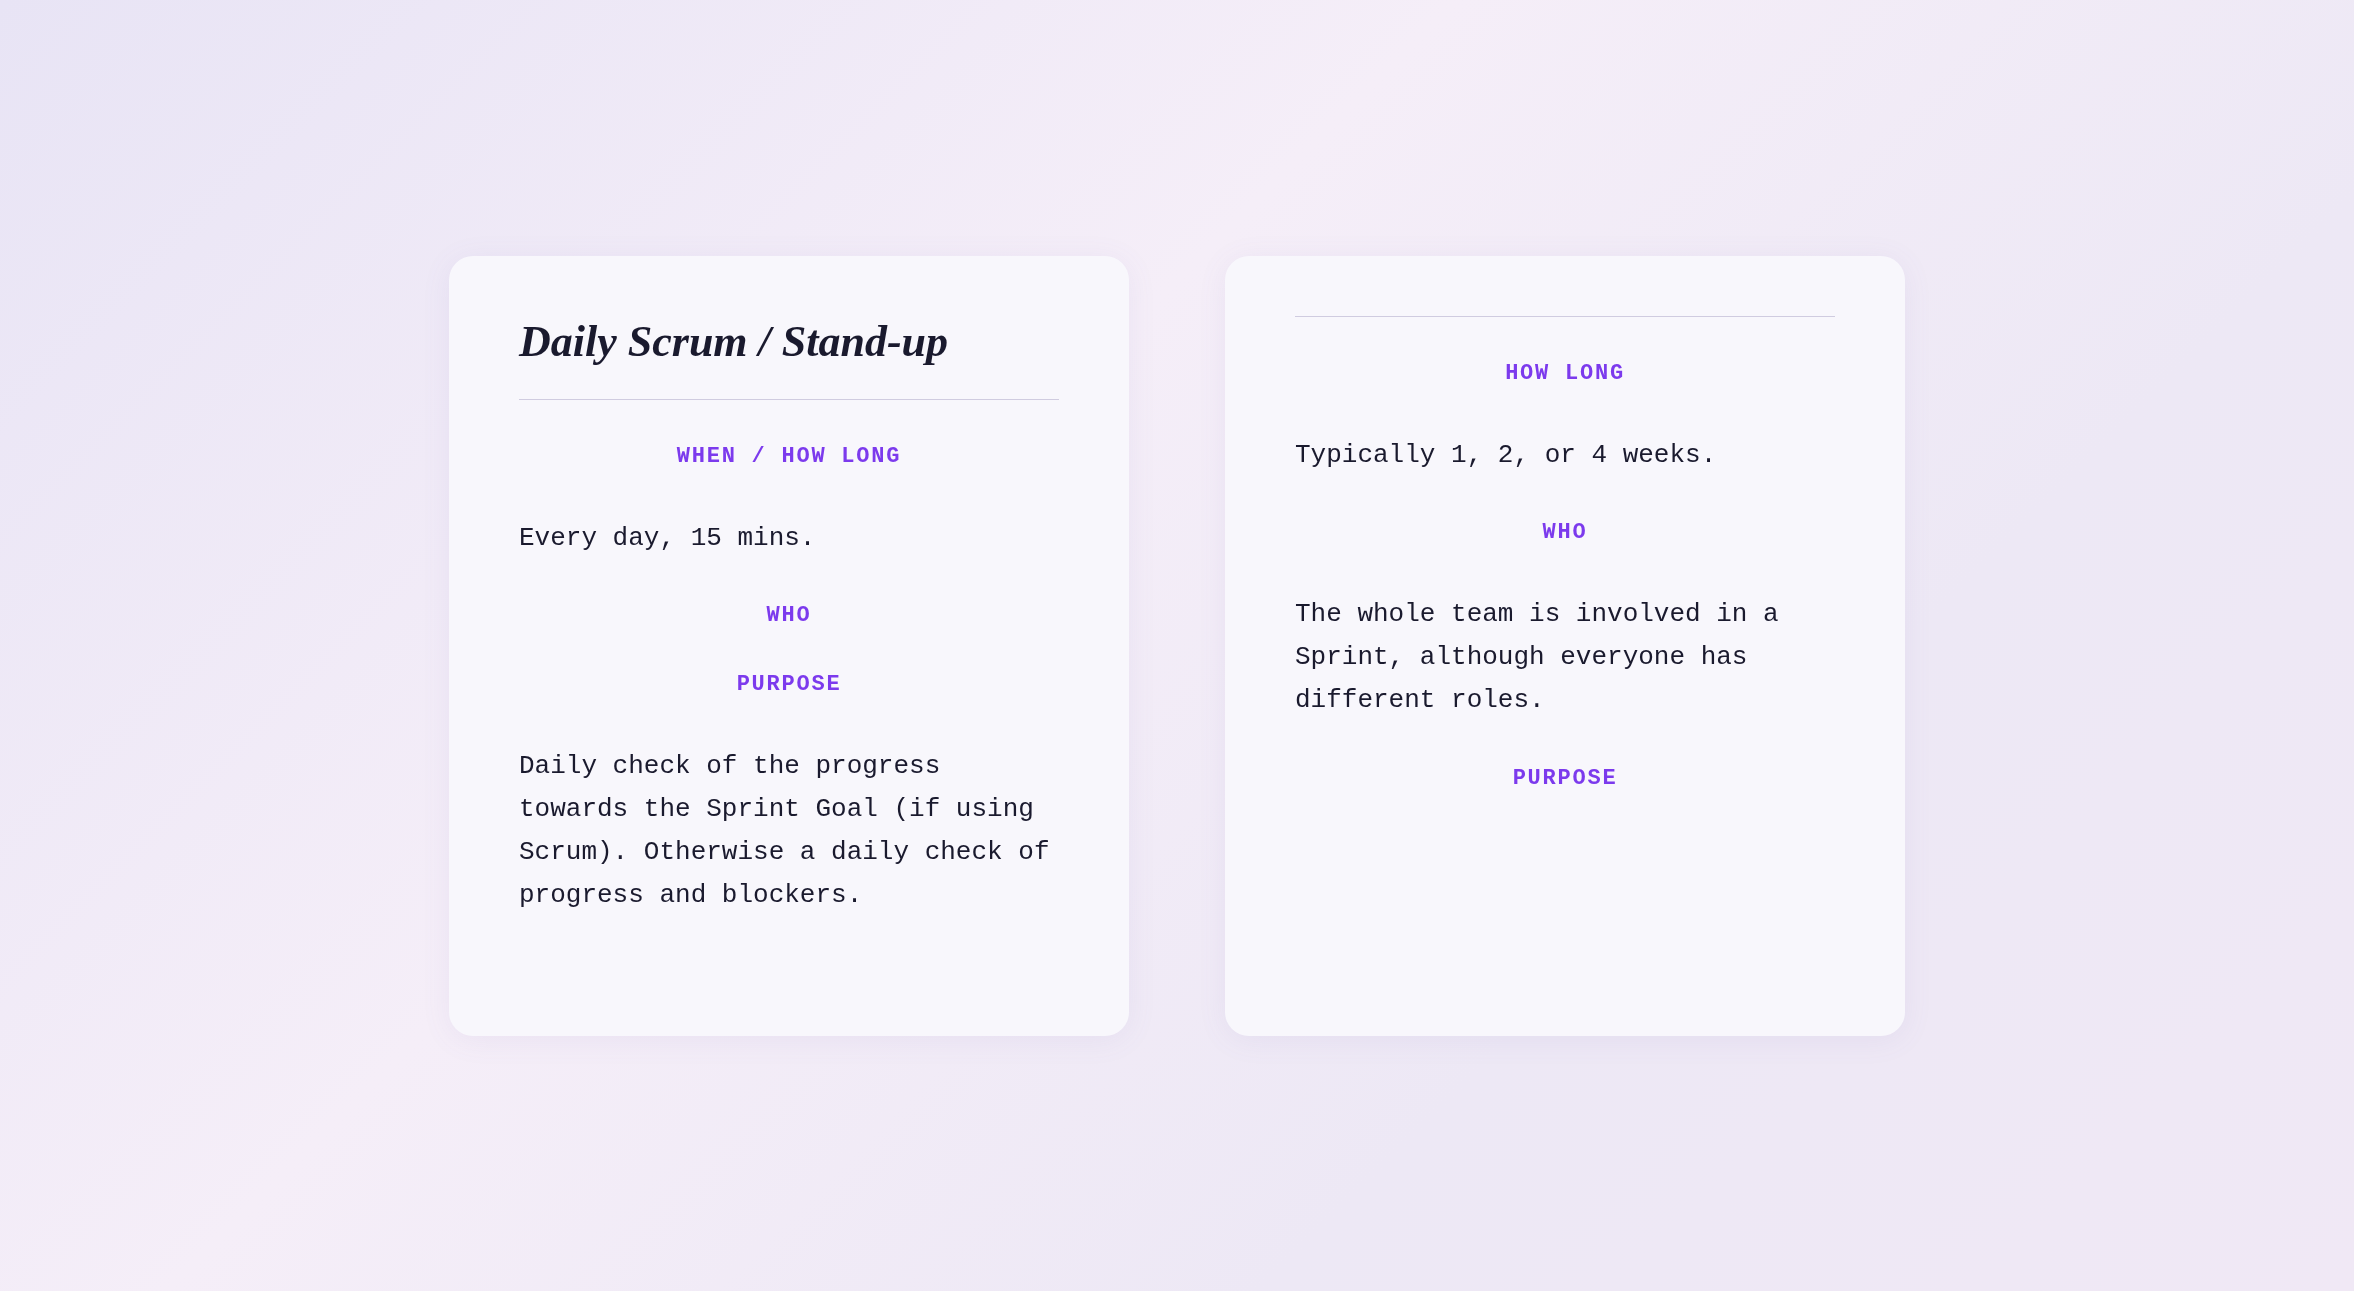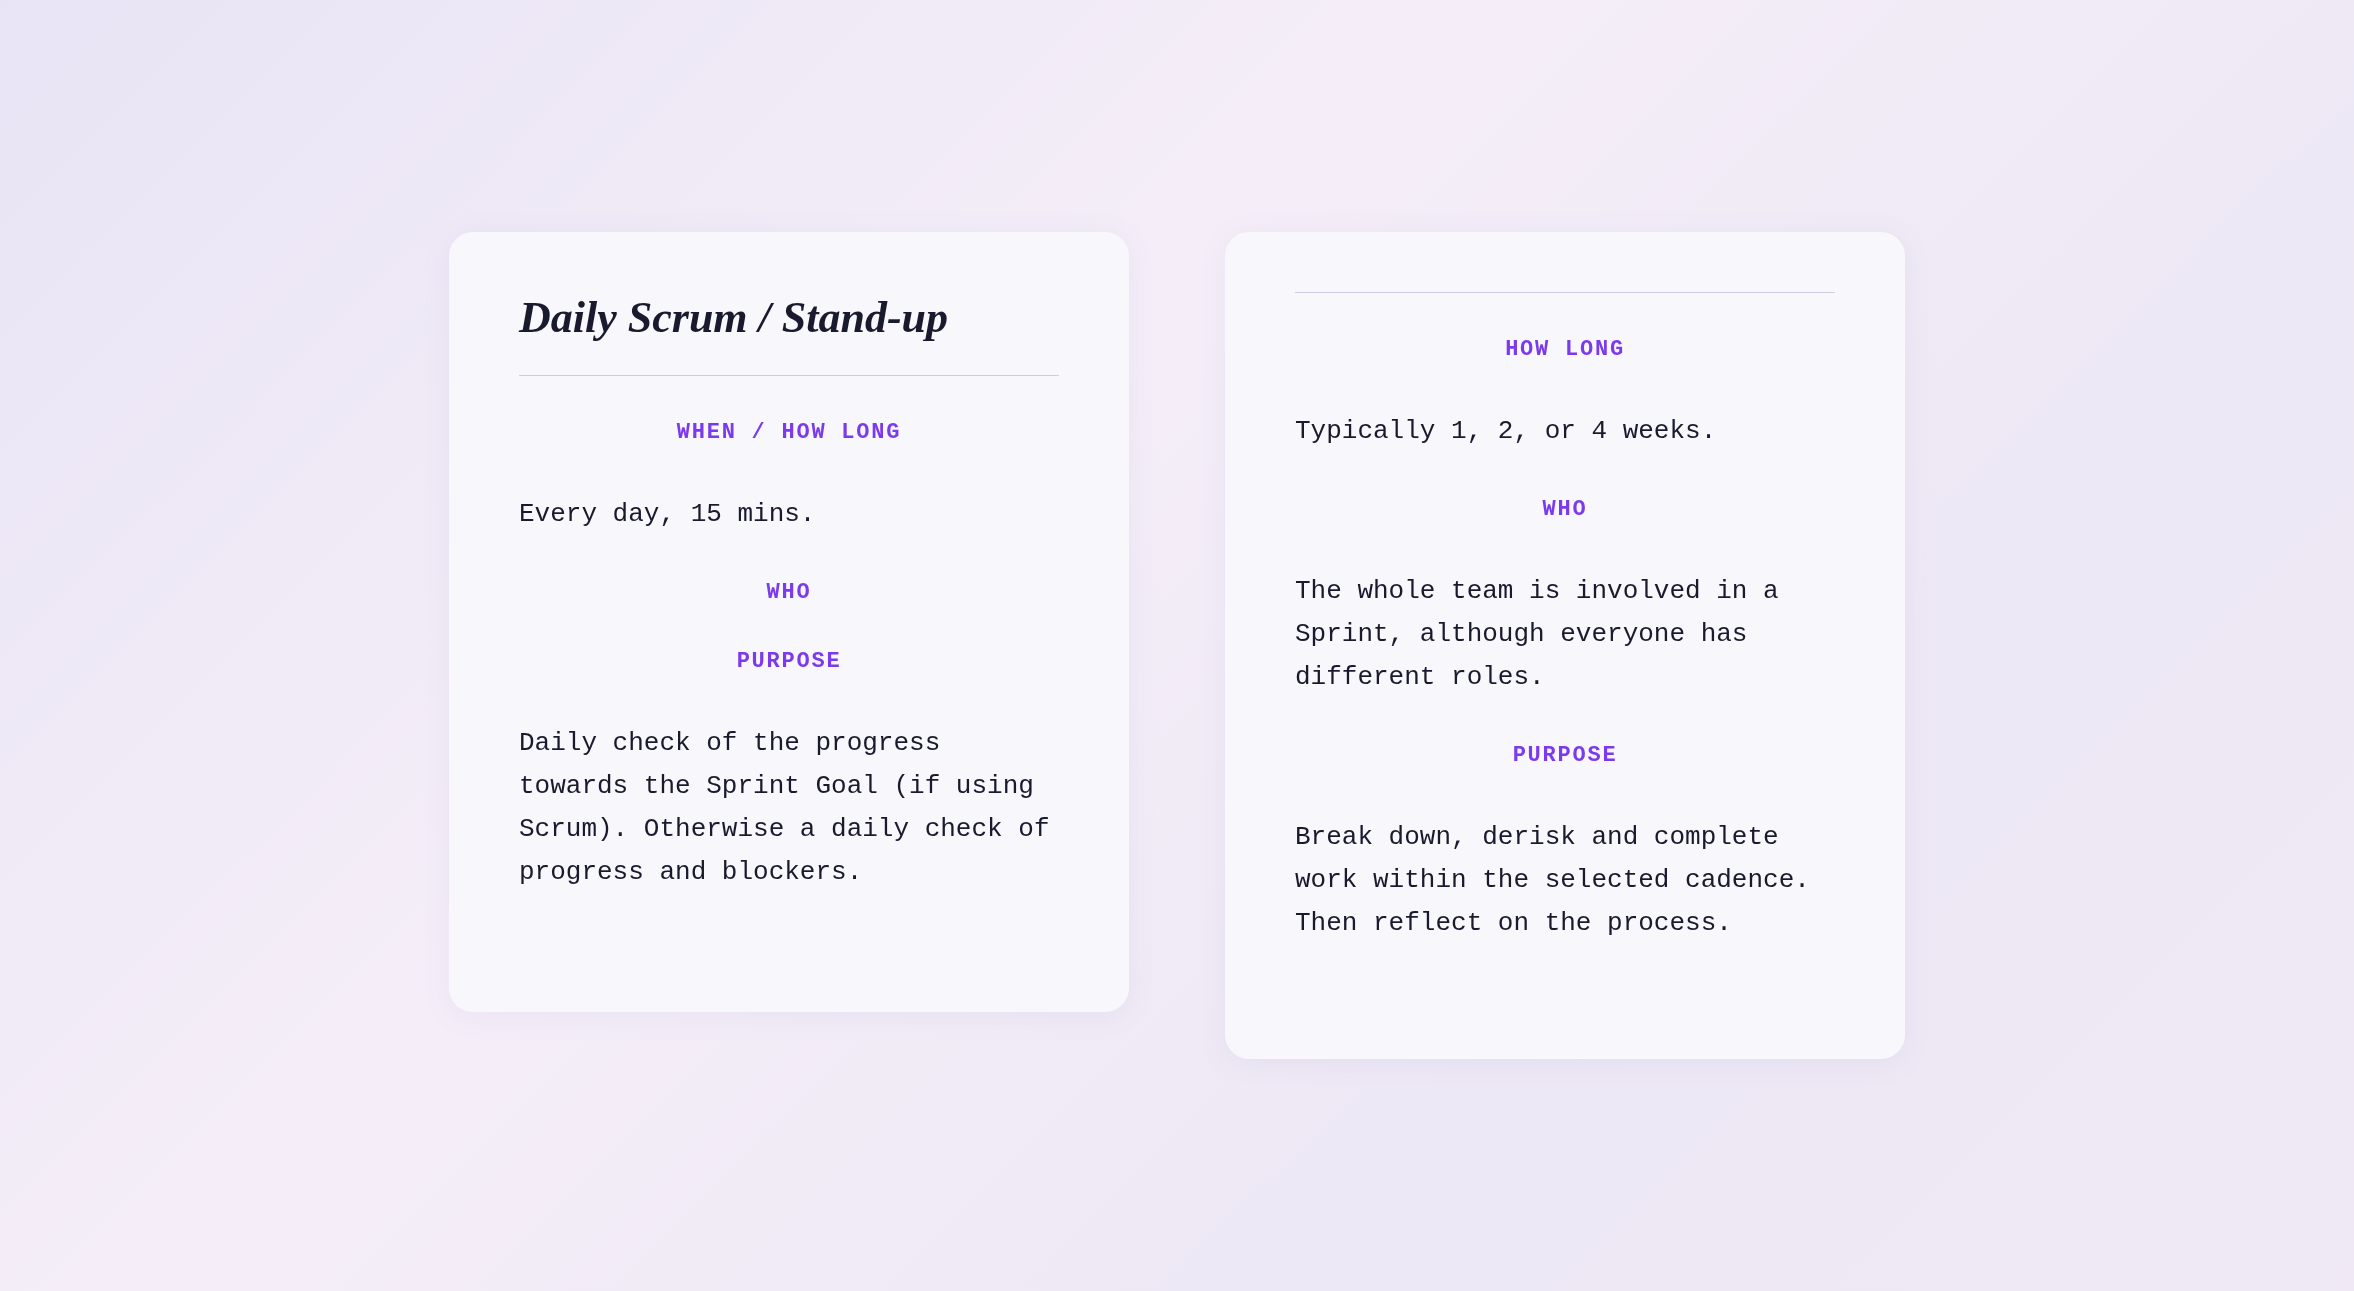--- a/index.html
+++ b/index.html
@@ -108,17 +108,16 @@
       <div class="section-text">Typically 1, 2, or 4 weeks.</div>
     </div>
 
     <div class="section">
       <div class="section-label">WHO</div>
       <div class="section-text">The whole team is involved in a Sprint, although everyone has different roles.</div>
     </div>
 
     <div class="section">
       <div class="section-label">PURPOSE</div>
-      <div class="section-text">Break down, derisk and complete work within the selected cadence. Then reflect on the process.</div>
     </div>
   </div>
 
 </div>
 
 </body></html>

